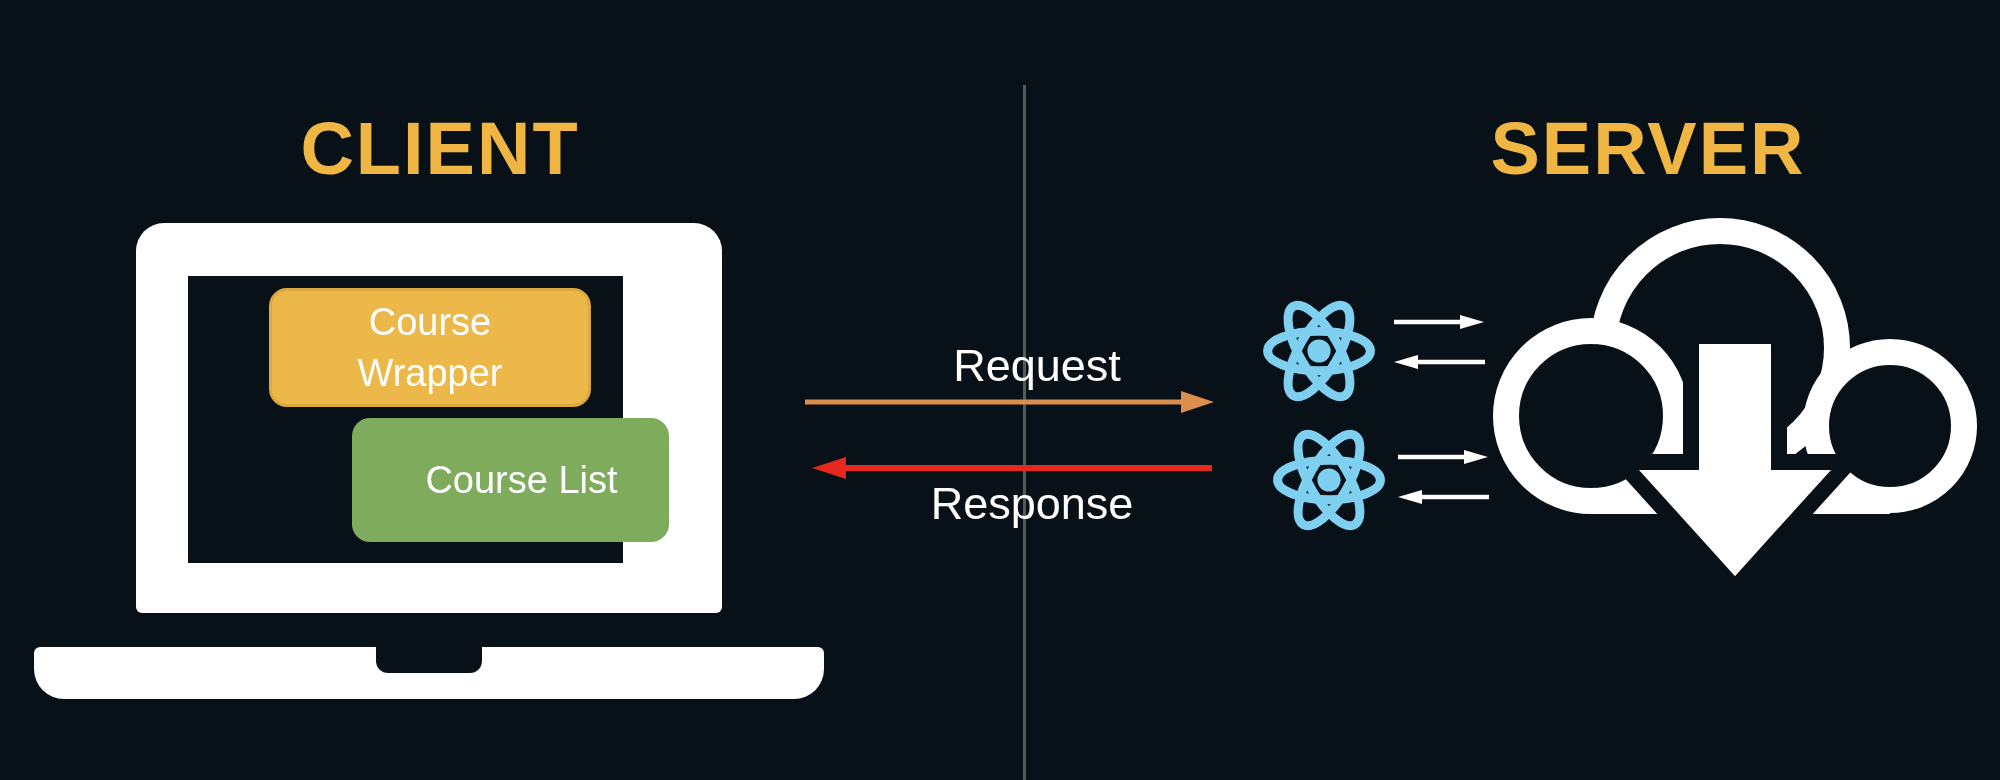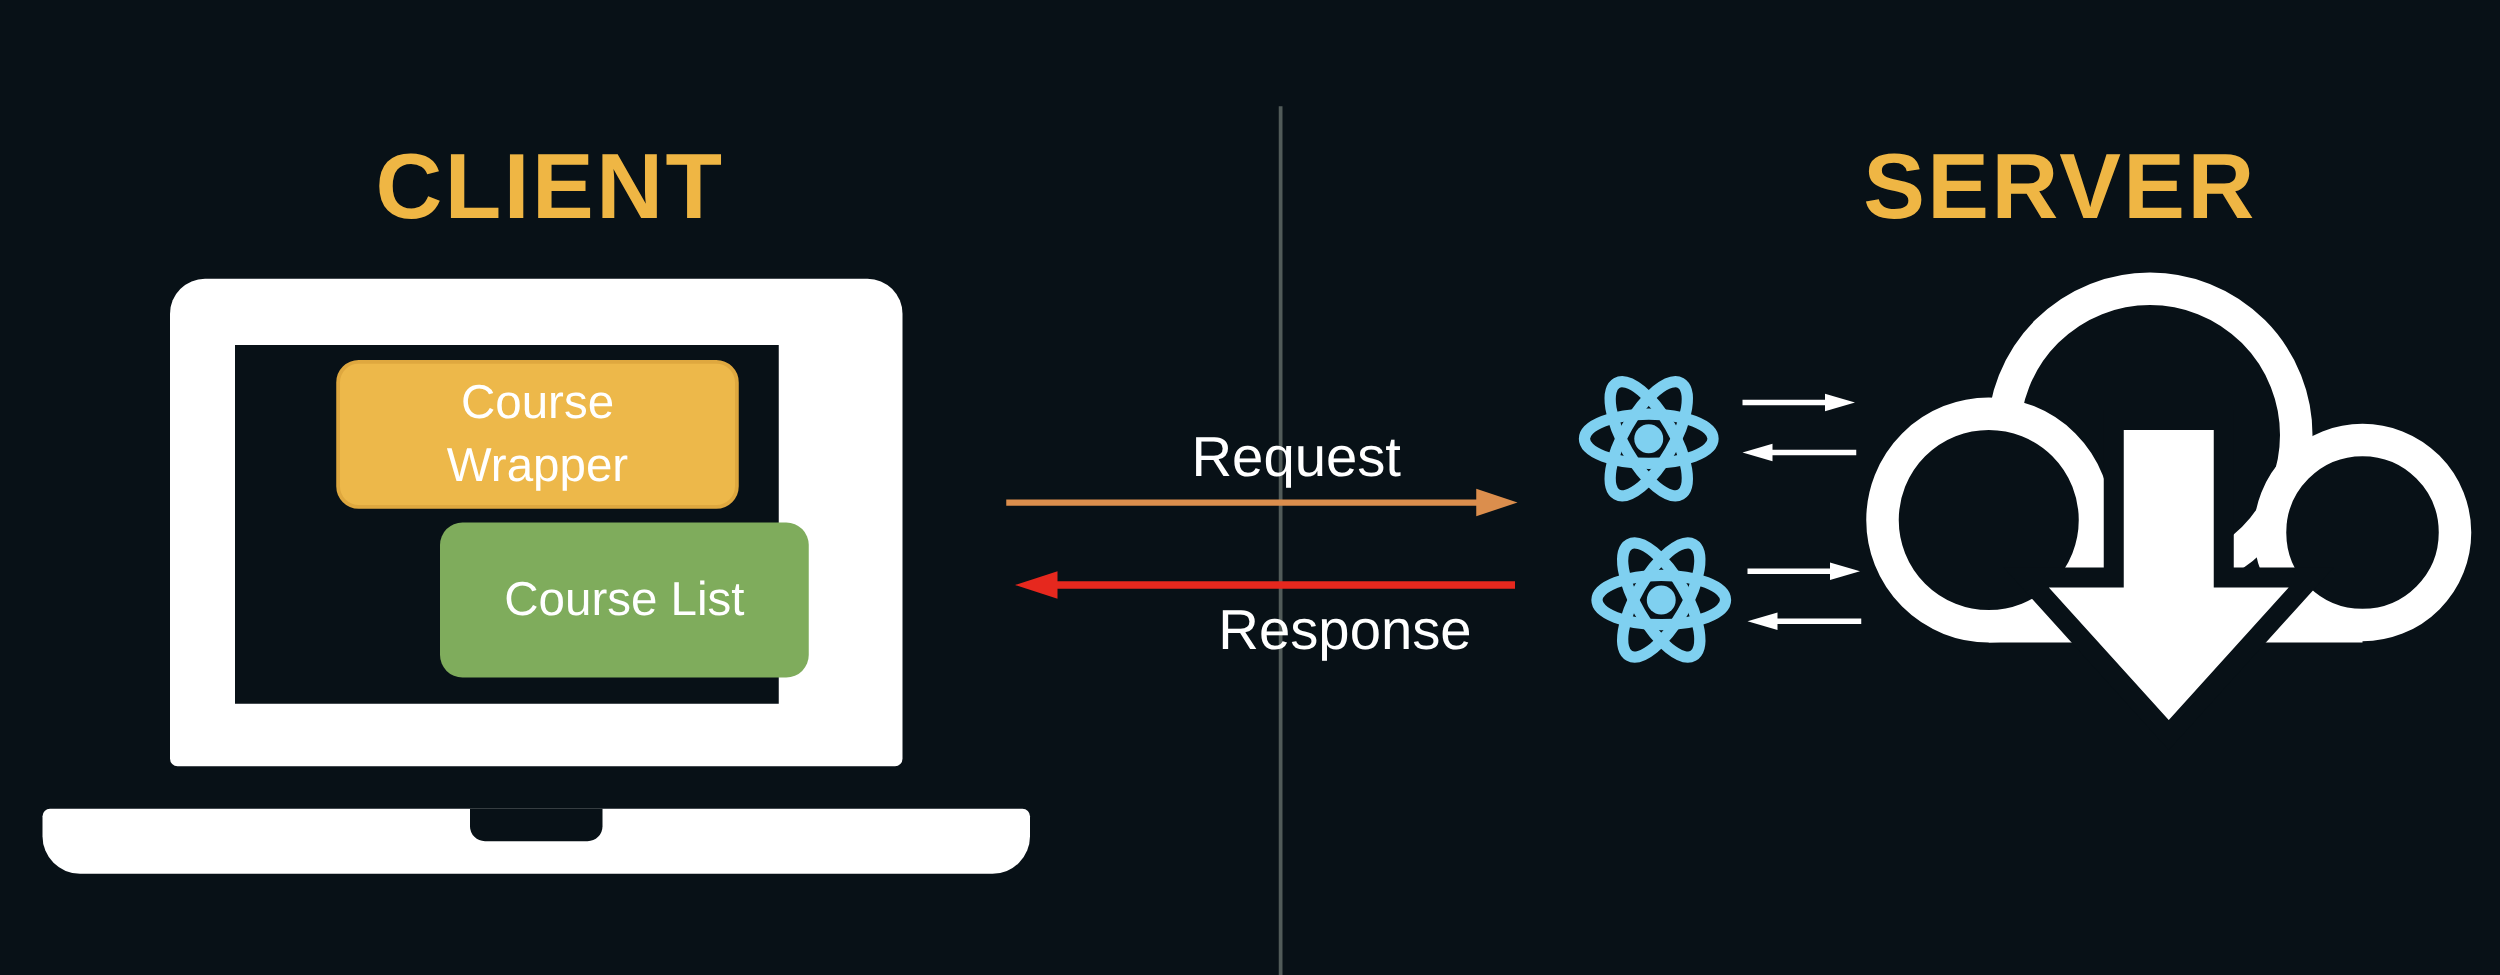--- a/index.html
+++ b/index.html
@@ -19,31 +19,31 @@
   
   .laptop{position:absolute;left:34px;top:223px;width:790px;height:476px;}
   .screen{position:absolute;left:102px;top:0;width:586px;height:390px;background:var(--white);
           border-radius:28px 28px 6px 6px;}
   .screen-inner{position:absolute;left:52px;top:53px;width:435px;height:287px;background:var(--bg);}
   .box{position:absolute;display:flex;align-items:center;justify-content:center;text-align:center;
        color:var(--white);font-size:38px;font-weight:400;line-height:1.32;border-radius:18px;}
   .box-yellow{left:81px;top:12px;width:322px;height:119px;background:var(--box_yellow);
               border:3px solid var(--box_yellow_border);box-sizing:border-box;}
   .box-yellow span{display:inline-block;max-width:230px;}
-  .box-green{left:164px;top:142px;width:295px;height:124px;background:var(--box_green);}
+  .box-green{left:164px;top:142px;width:295px;height:124px;background:var(--box_green);padding-left:22px;}
   .base{position:absolute;left:0;top:424px;width:790px;height:52px;background:var(--white);
         border-radius:6px 6px 30px 30px;}
   .notch{position:absolute;left:50%;transform:translateX(-50%);top:0;width:106px;height:26px;
          background:var(--bg);border-radius:0 0 12px 12px;}
 
   
   .flow-label{position:absolute;width:400px;text-align:center;color:var(--white);
               font-size:45px;font-weight:400;}
   .request-label{left:837px;top:340px;}
-  .response-label{left:876px;top:478px;text-align:center;}
+  .response-label{left:832px;top:478px;text-align:center;}
   .abs{position:absolute;overflow:visible;}
   .req-line{stroke:var(--arrow_orange);stroke-width:5;}
   .req-head{fill:var(--arrow_orange);}
   .resp-line{stroke:var(--arrow_red);stroke-width:6;}
   .resp-head{fill:var(--arrow_red);}
 
   
   .react-orbit{fill:none;stroke:var(--react_blue);stroke-width:2.1;}
   .react-core{fill:var(--react_blue);}
   .mini-line{stroke:var(--white);stroke-width:4.5;}

